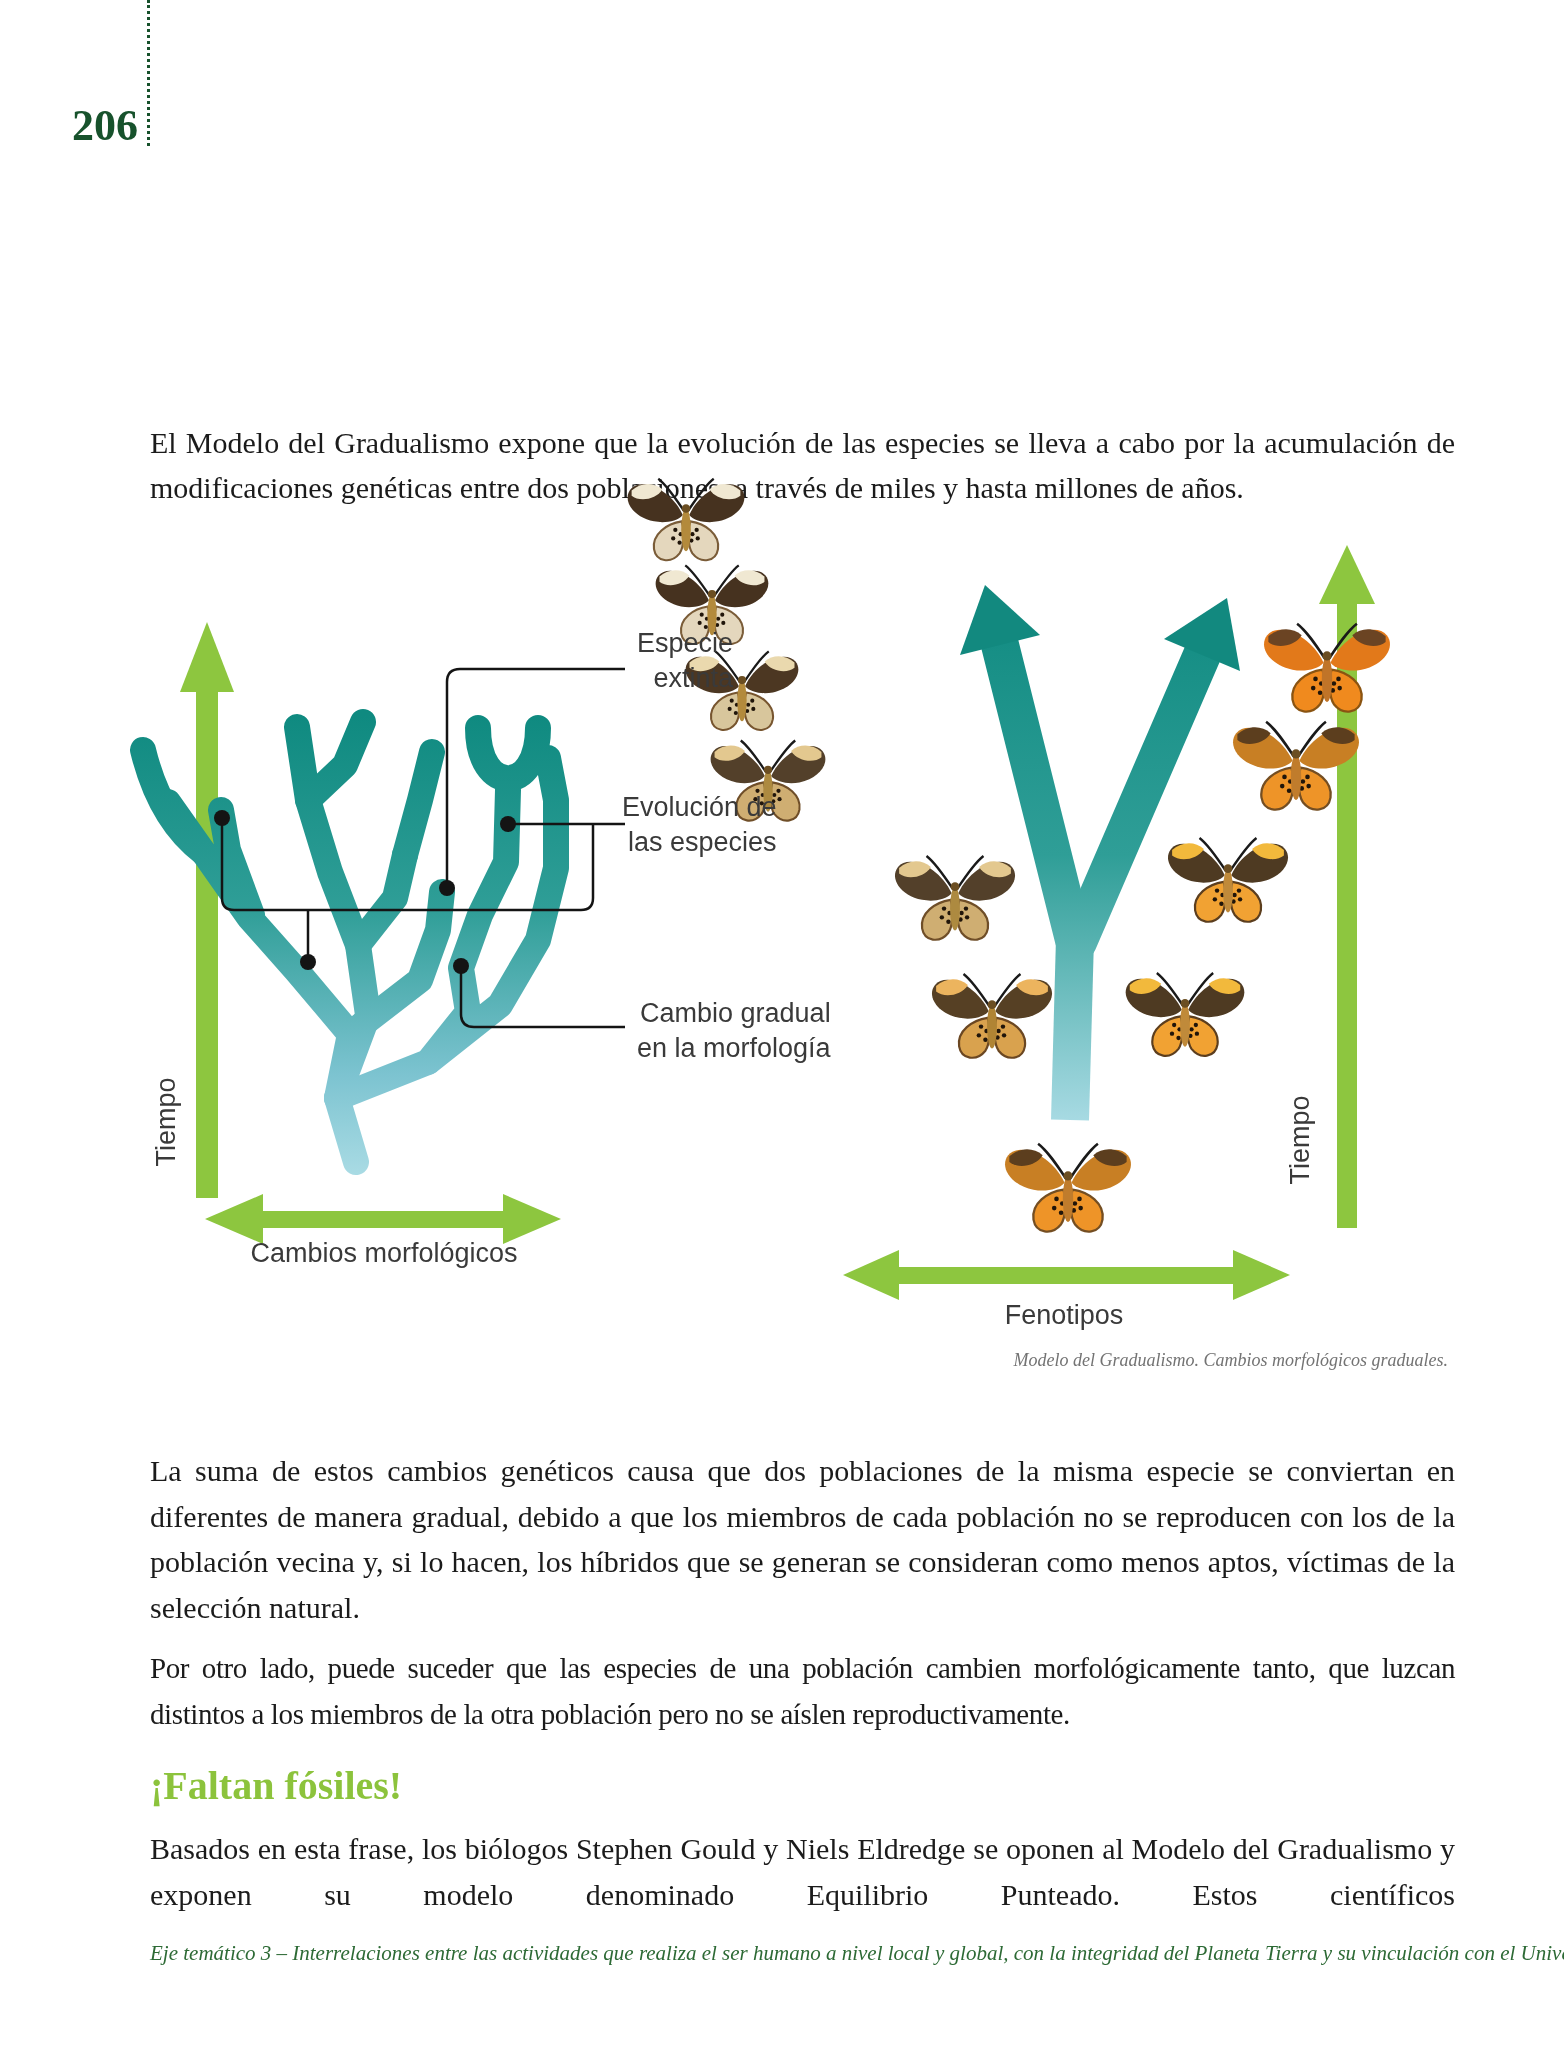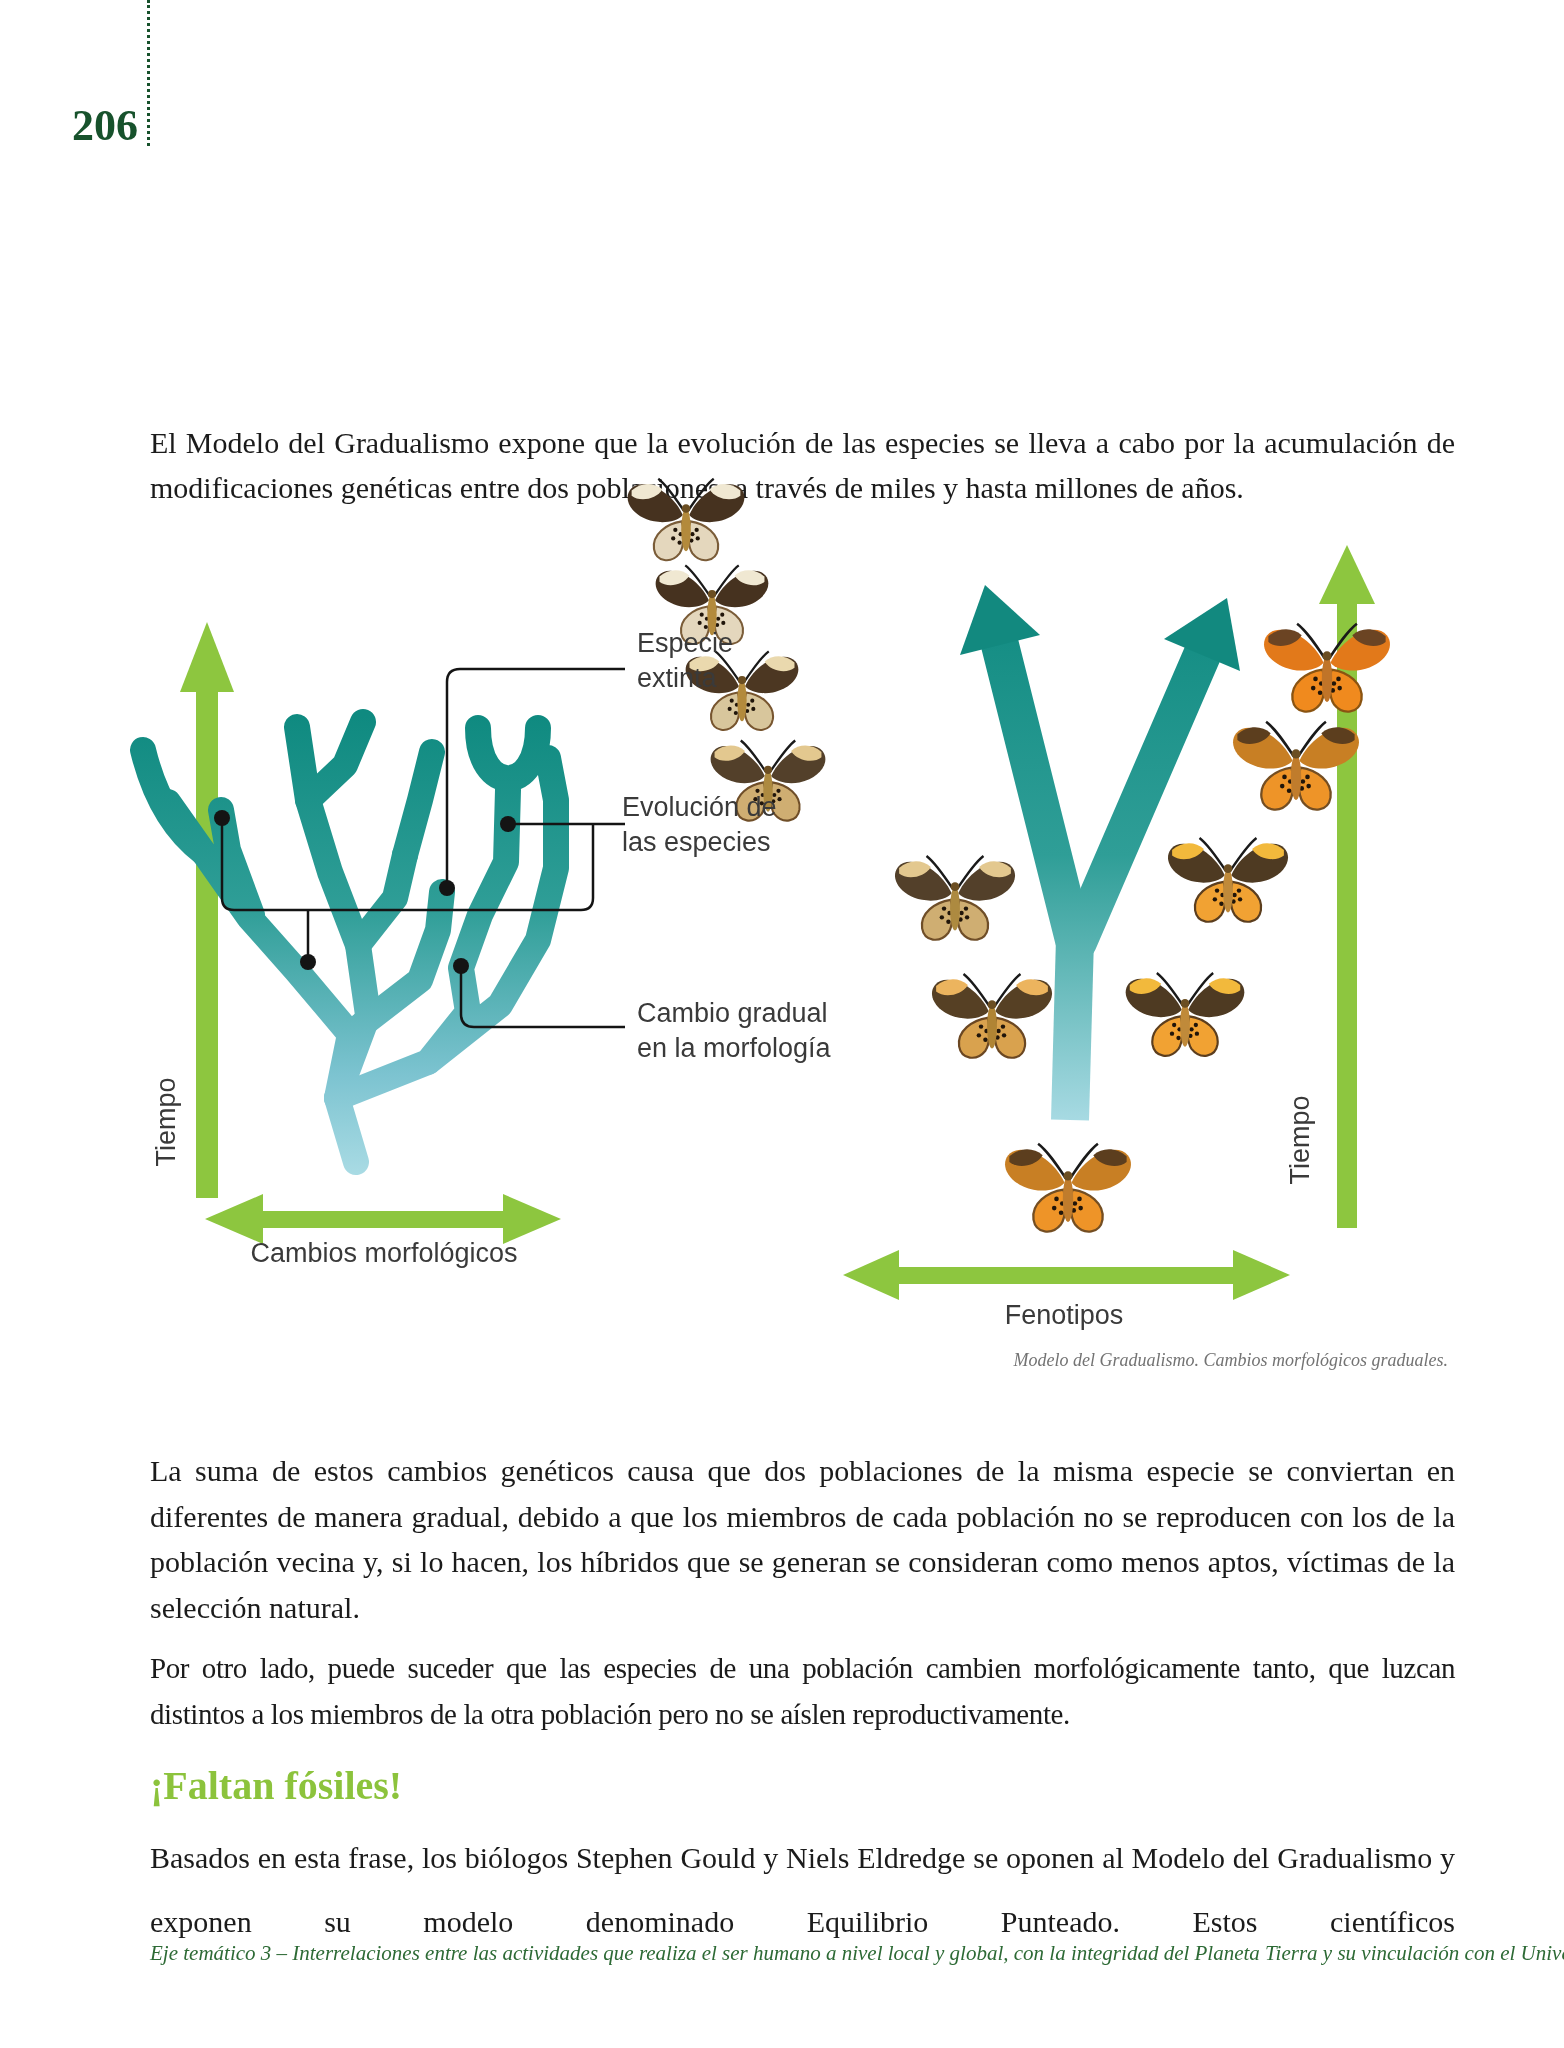--- a/index.html
+++ b/index.html
@@ -16,37 +16,37 @@
     border-left:3px dotted var(--page-green,#17522c);
   }
   .body-par{
     position:absolute; left:150px; width:1305px; margin:0;
     font-size:30px; line-height:45px; text-align:justify;
   }
   .par-intro{top:178px;}
   .par-gradualism{top:420px;}
   .par-sum{top:1448px; line-height:45.5px;}
   .par-other{top:1645px; font-size:29px; letter-spacing:-0.4px; line-height:46px;}
-  .par-fossils{top:1826px; line-height:64px; text-align-last:justify;}
+  .par-fossils{top:1826px; line-height:46px; text-align-last:justify;}
   .heading{
     position:absolute; left:150px; margin:0;
     font-weight:bold; color:var(--heading-green,#8cc33c);
     font-family:"Liberation Serif", serif;
   }
   .heading-1{top:330px; font-size:44px;}
   .heading-2{top:1762px; font-size:40px;}
   .caption{
     position:absolute; right:116px; top:1350px;
     font-style:italic; font-size:18px; color:#737373; white-space:nowrap;
   }
   .page-footer{
     position:absolute; left:150px; top:1941px; width:1310px;
     font-style:italic; font-size:21px; color:var(--footer-green,#2d6a35); white-space:nowrap;
   }
-  .figure{position:absolute; left:0; top:0; width:1564px; height:2048px; pointer-events:none;}
+  .figure{position:absolute; left:0; top:0; width:1564px; height:2048px; pointer-events:none;text-align:right;}
   .fig-svg{position:absolute; left:0; top:0; width:1564px; height:2048px;}
   .flabel{
     position:absolute; font-family:"Liberation Sans", sans-serif;
     font-size:27px; line-height:35px; color:#3a3a3a; white-space:pre-line;
   }
   .axis-rot{
     position:absolute; font-family:"Liberation Sans", sans-serif; font-size:27px; color:#3a3a3a;
     transform:translate(-50%,-50%) rotate(-90deg); white-space:nowrap;
   }
   .axis-h{

